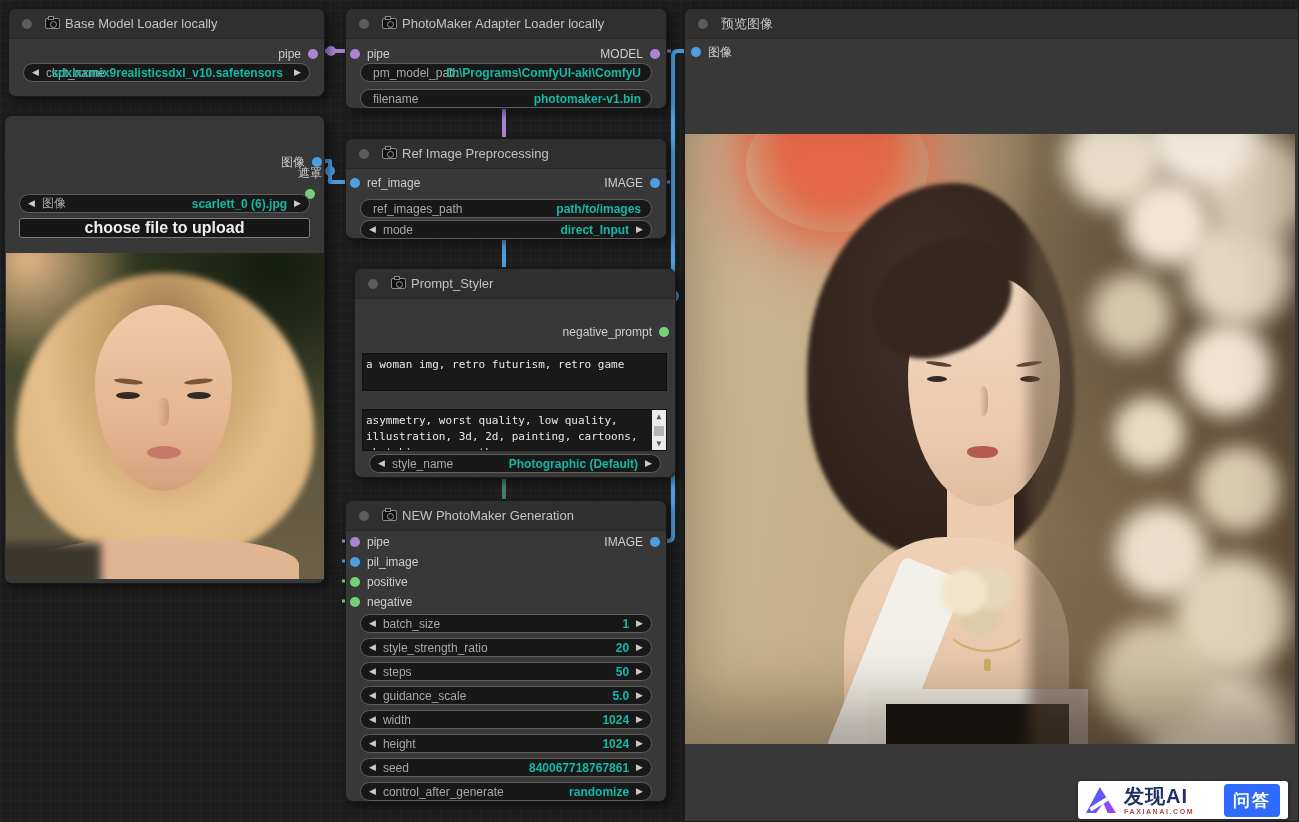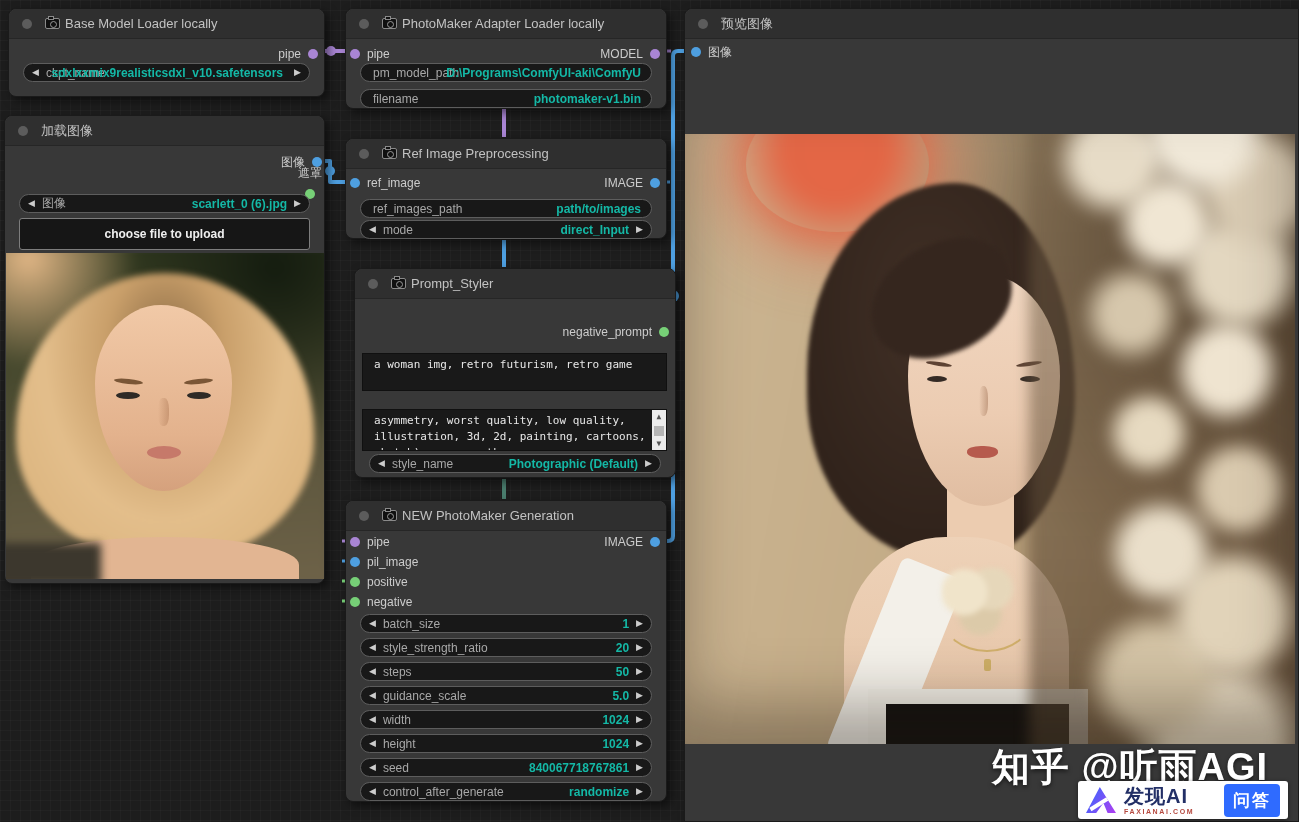--- a/index.html
+++ b/index.html
@@ -40,28 +40,28 @@
     padding:0 8px; font-size:12px; overflow:visible; white-space:nowrap;
   }
   .arr { color:#ccc; font-size:9px; line-height:1; }
   .wl { color:#a8a8a8; margin-left:7px; }
   .wv { margin-left:auto; margin-right:7px; color:#14b8a6; font-weight:bold; }
   .widget.field .wl { margin-left:4px; }
   .widget.field .wv { margin-right:2px; }
   .widget .wv.over { position:absolute; right:26px; margin:0; }
   .widget.field .wv.over { right:10px; }
   .upload-btn {
-    position:absolute; left:14px; right:14px; height:32px; background:#161616;
+    position:absolute; left:14px; right:14px; height:20px; background:#161616;
     border:1px solid #7d7d7d; border-radius:3px; color:#efefef; font-weight:bold;
-    font-size:12px; display:flex; align-items:center; justify-content:center;
+    font-size:16px; display:flex; align-items:center; justify-content:center;
   }
   .prompt-box {
     position:absolute; left:7px; right:8px; background:#191919; border:1px solid #101010;
     color:#e8e8e8; font-family:"DejaVu Sans Mono", monospace; font-size:11px;
-    line-height:16px; padding:3px 11px; overflow:hidden;
+    line-height:16px; padding:3px 3px; overflow:hidden;
   }
   .vscroll { position:absolute; right:0; top:0; bottom:0; width:14px; background:#ececec;
     display:flex; flex-direction:column; align-items:center; justify-content:space-between;
     font-size:8px; color:#555; }
   .vscroll .thumb { position:absolute; top:16px; left:2px; width:10px; height:10px; background:#b5b5b5; }
   .vscroll span { height:13px; display:flex; align-items:center; }
   
   .img-box { position:absolute; overflow:hidden; background:#555; }
   .pl-bg { position:absolute; inset:-12px;
     background:
@@ -192,26 +192,20 @@
     </div>
     <div class="widget" style="top:54px;">
       <span class="arr">◀</span>
       <span class="wl">ckpt_name</span>
       <span class="wv over">sdxlxxmix9realisticsdxl_v10.safetensors</span>
       <span class="arr" style="margin-left:auto;">▶</span>
     </div>
   </div>
 
   <div class="node" style="left:4px; top:115px; width:321px; height:469px;">
-    <div class="node-header">
-      <div class="collapse-dot"></div>
-      <div class="node-title">
-          <span>加载图像</span>
-        </div>
-    </div>
     <div class="slot-row" style="top:39px;">
       <div class="out" style="right:2px;">
         <span>图像</span>
         <div class="dot blue"></div>
       </div>
     </div>
     <div class="slot-row" style="top:59px;">
       <div class="out" style="right:2px;flex-direction:column;">
         <span>遮罩</span>
         <div class="dot green"></div>
@@ -447,21 +441,20 @@
       <div class="pr-tank-band"></div>
       <div class="pr-black-top"></div>
       <div class="pr-necklace"></div>
       <div class="pr-pendant"></div>
       <div class="pr-corsage"></div>
       <div class="pr-flowers"></div>
       <div class="pr-vignette"></div>
     </div>
   </div>
 
-  <div class="wm-text">知乎 @听雨AGI</div>
   <div class="wm-badge">
     <div class="wm-logo"></div>
     <div class="wm-mid">
       <span class="wm-brand">发现AI</span>
       <span class="wm-domain">FAXIANAI.COM</span>
     </div>
     <span class="wm-qa">问答</span>
   </div>
 
 </div>

